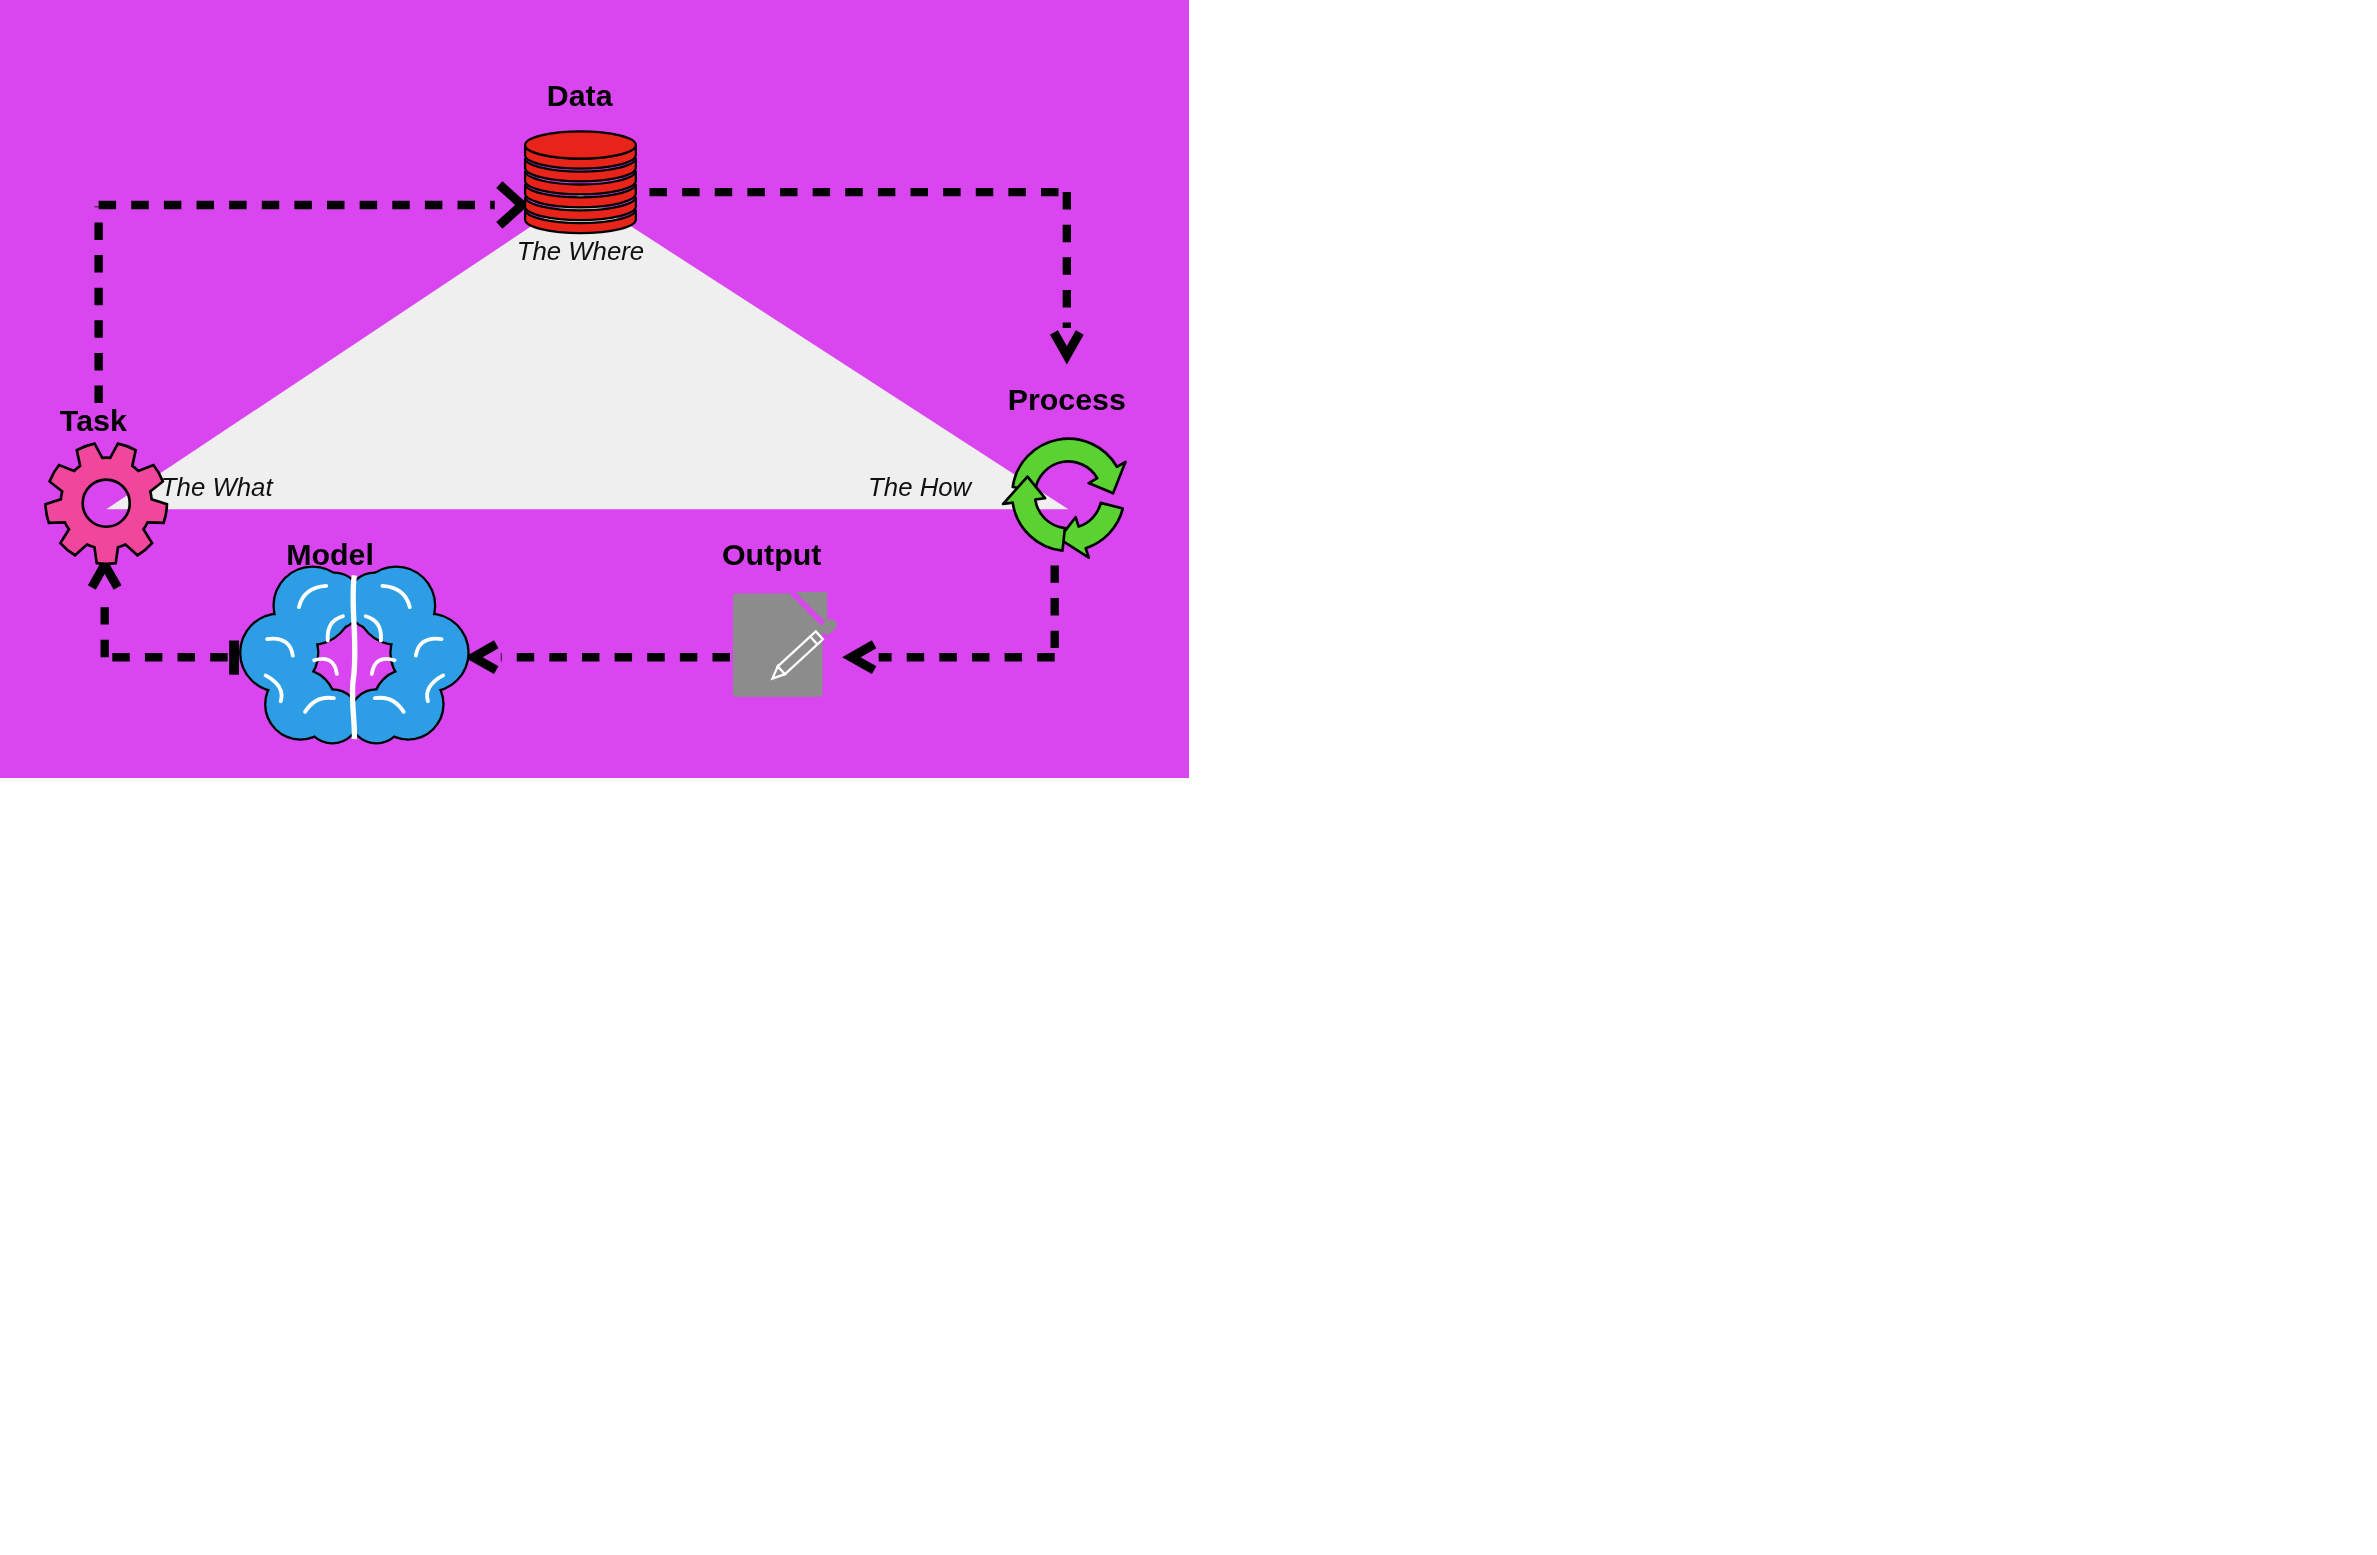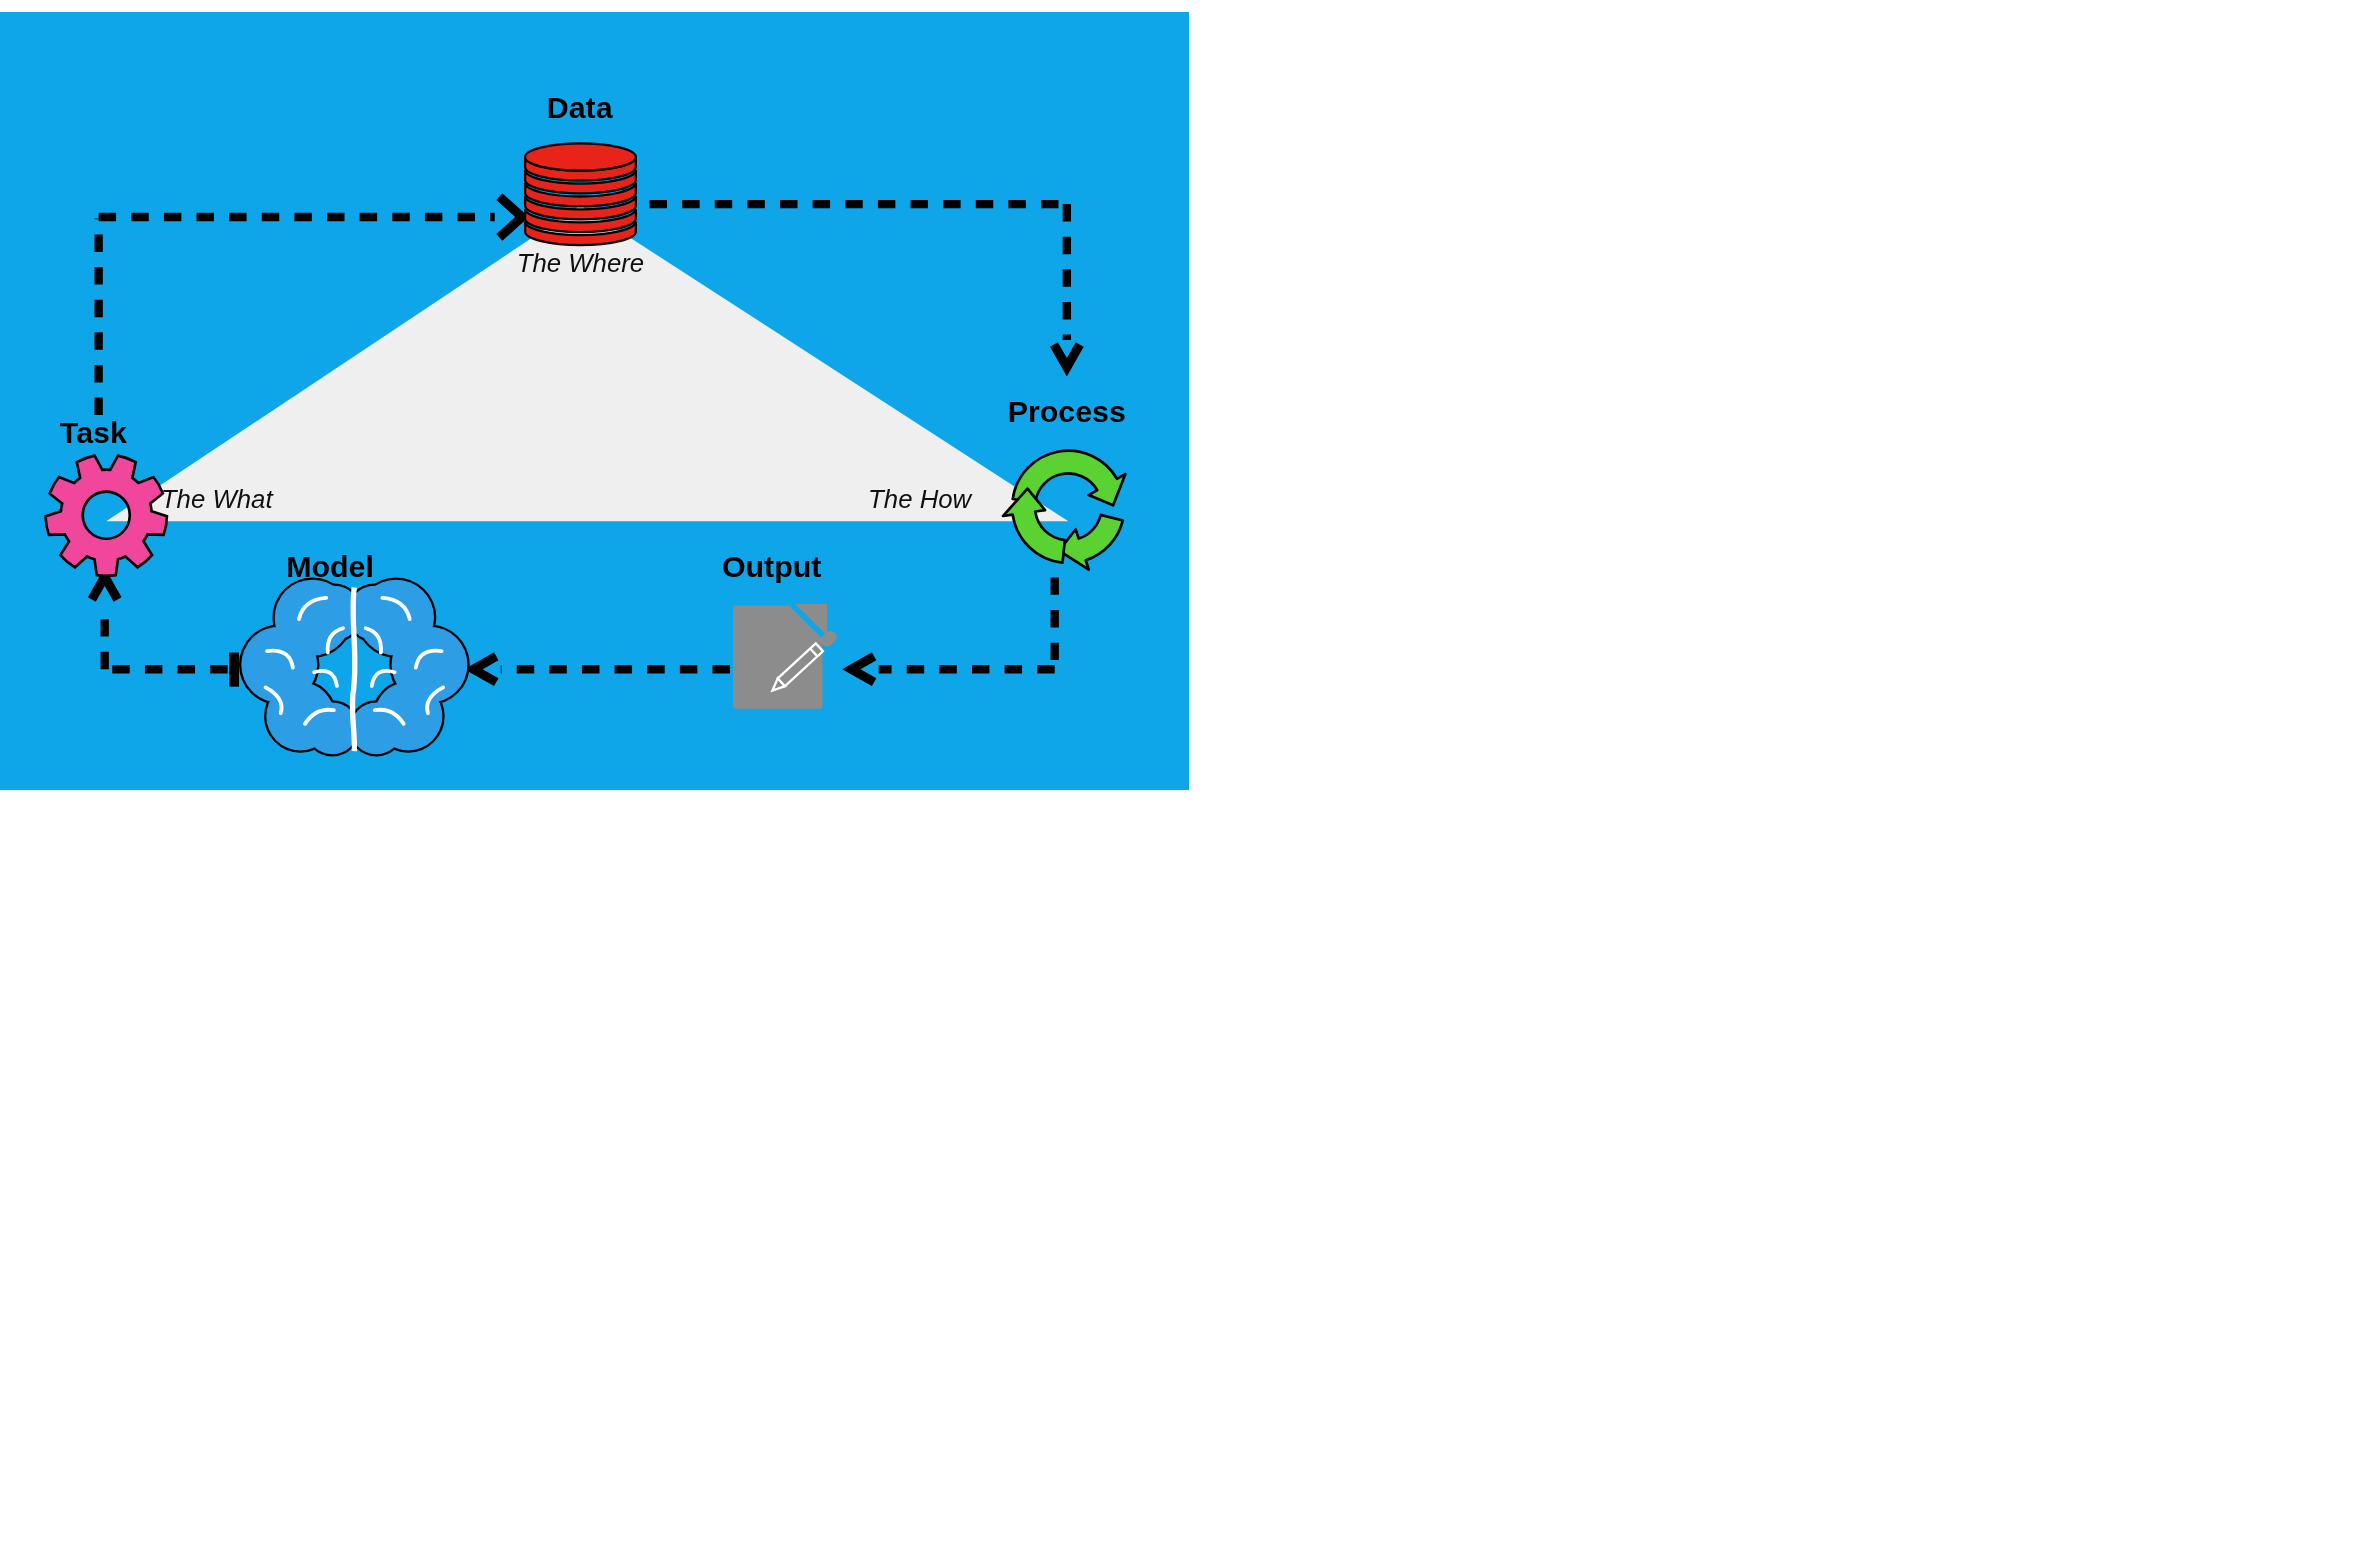--- a/index.html
+++ b/index.html
@@ -1,17 +1,17 @@
 <!DOCTYPE html>
 <html style="font-size:12px"><head>
 <meta charset="utf-8">
 <style>
   html,body{margin:0;padding:0;background:#fff;}
-  .stage{position:relative;width:1189px;height:778px;background:#0ea5e9;overflow:hidden;
-         font-family:"Liberation Sans", sans-serif;margin-top:12px;}
+  .stage{position:relative;width:1189px;height:778px;background:#d946ef;overflow:hidden;
+         font-family:"Liberation Sans", sans-serif;}
   svg{display:block}
   .title{font-family:"Liberation Sans", sans-serif;font-weight:bold;font-size:40px;fill:#000;}
   .caption{font-family:"Liberation Sans", sans-serif;font-style:italic;font-size:34px;fill:#111;}
   .dash{stroke:#000;stroke-width:11;fill:none;stroke-dasharray:23 20;stroke-linecap:butt;}
   .head{stroke:#000;stroke-width:12;fill:none;stroke-linejoin:miter;stroke-linecap:butt;}
   .gyri{stroke:#fff;stroke-width:5;fill:none;stroke-linecap:round;}
 </style>
 </head>
 <body>
 

